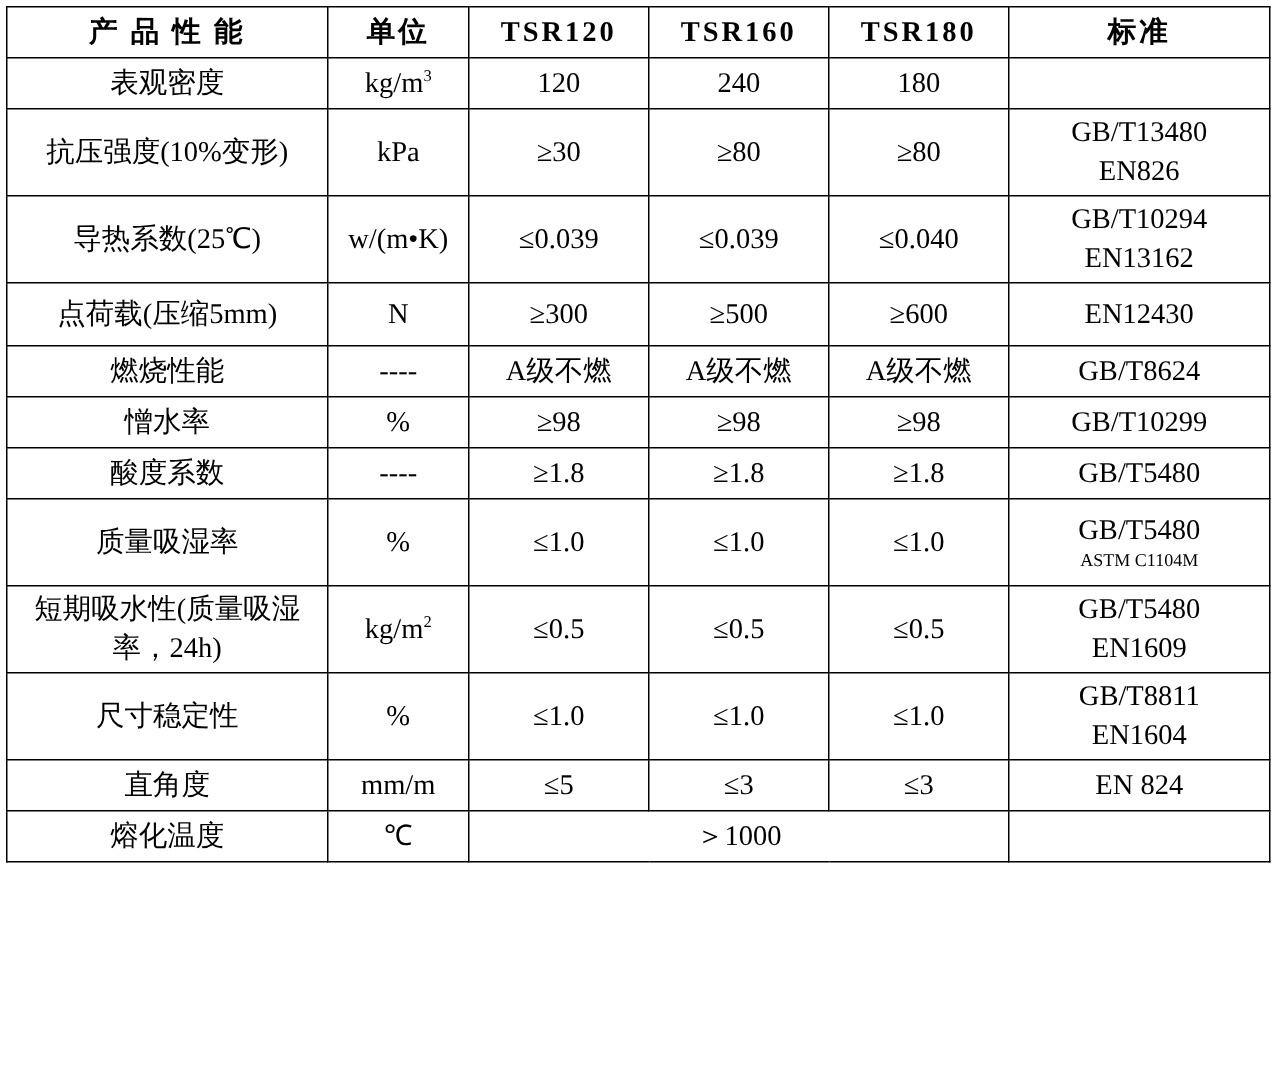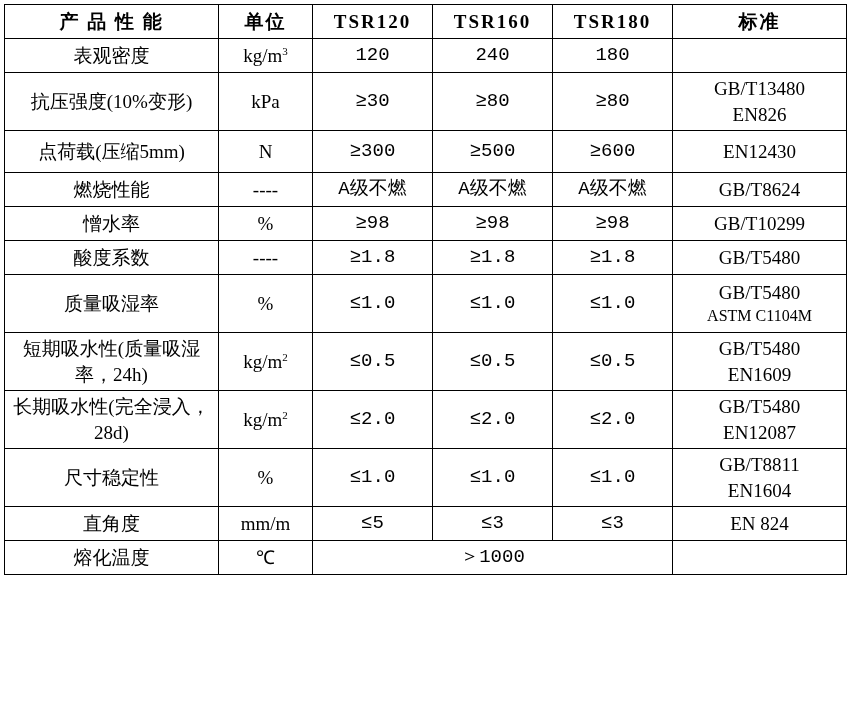--- a/index.html
+++ b/index.html
@@ -46,28 +46,28 @@
   }
   .unit {
     font-size: 17px;
     font-family: "Liberation Serif", serif;
   }
   .unit-sm {
     font-size: 14.5px;
   }
   .val {
     font-size: 19px;
-    font-family: Liberation Mono, monospace;
+    font-family: Liberation Serif, serif;
   }
   .std {
     font-size: 18px;
     font-family: Liberation Serif, serif;
   }
   .std-sm {
-    font-size: 16px;
+    font-size: 12px;
   }
   .two-line {
     line-height: 1.5;
   }
   sup {
     font-size: 11px;
     vertical-align: super;
     line-height: 0;
   }
   .tall { height: 58px; }
@@ -110,20 +110,31 @@
       <td class="unit">kPa</td>
       <td class="val">≥30</td>
       <td class="val">≥80</td>
       <td class="val">≥80</td>
       <td class="std two-line">
         <div>GB/T13480</div>
         <div>EN826</div>
       </td>
     </tr>
 
+    <tr class="tall">
+      <td class="cn">导热系数(25℃)</td>
+      <td class="unit unit-sm">w/(m•K)</td>
+      <td class="val">≤0.039</td>
+      <td class="val">≤0.039</td>
+      <td class="val">≤0.040</td>
+      <td class="std two-line">
+        <div>GB/T10294</div>
+        <div>EN13162</div>
+      </td>
+    </tr>
 
     <tr class="mid">
       <td class="cn">点荷载(压缩5mm)</td>
       <td class="unit">N</td>
       <td class="val">≥300</td>
       <td class="val">≥500</td>
       <td class="val">≥600</td>
       <td class="std">EN12430</td>
     </tr>
 
@@ -171,31 +182,20 @@
       <td class="unit"><span>kg/m</span><sup>2</sup></td>
       <td class="val">≤0.5</td>
       <td class="val">≤0.5</td>
       <td class="val">≤0.5</td>
       <td class="std two-line">
         <div>GB/T5480</div>
         <div>EN1609</div>
       </td>
     </tr>
 
-    <tr class="tall">
-      <td class="cn two-line">长期吸水性(完全浸入，28d)</td>
-      <td class="unit"><span>kg/m</span><sup>2</sup></td>
-      <td class="val">≤2.0</td>
-      <td class="val">≤2.0</td>
-      <td class="val">≤2.0</td>
-      <td class="std two-line">
-        <div>GB/T5480</div>
-        <div>EN12087</div>
-      </td>
-    </tr>
 
     <tr class="tall">
       <td class="cn">尺寸稳定性</td>
       <td class="unit">%</td>
       <td class="val">≤1.0</td>
       <td class="val">≤1.0</td>
       <td class="val">≤1.0</td>
       <td class="std two-line">
         <div>GB/T8811</div>
         <div>EN1604</div>

